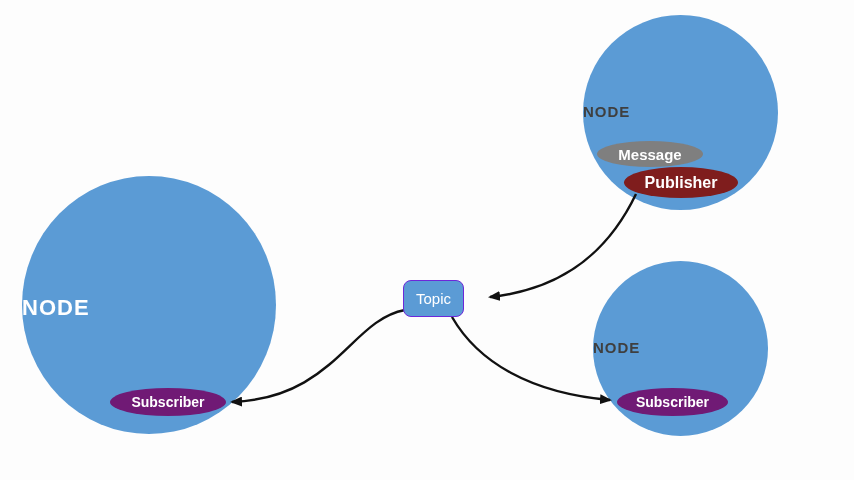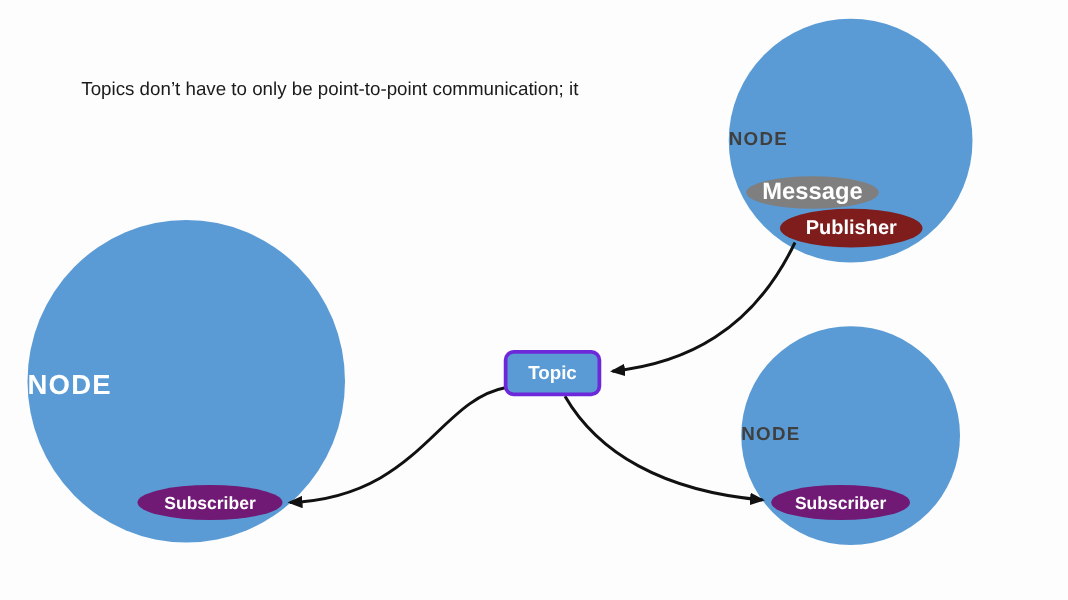--- a/index.html
+++ b/index.html
@@ -43,36 +43,36 @@
     border-radius: 50%;
     display: flex;
     align-items: center;
     justify-content: center;
     color: #ffffff;
     font-weight: bold;
     z-index: 3;
   }
   .pill.green  { background: #701a75; font-size: 14px; }
   .pill.orange { background: #7f1d1d; font-size: 16px; }
-  .pill.gray   { background: #7F7F7F; font-size: 19px; z-index: 2; }
+  .pill.gray   { background: #7F7F7F; font-size: 15px; z-index: 2; }
 
   .topic-box {
     position: absolute;
     left: 403px;
     top: 280px;
-    width: 78px;
+    width: 61px;
     height: 37px;
     background: #5B9BD5;
-    border: 3px solid #6d28d9;
+    border: 1px solid #6d28d9;
     border-radius: 8px;
     display: flex;
     align-items: center;
     justify-content: center;
     color: #ffffff;
-    font-weight: bold;
+    font-weight: normal;
     font-size: 15px;
     z-index: 3;
     box-sizing: border-box;
   }
 
   .arrows-layer {
     position: absolute;
     left: 0; top: 0;
     width: 854px;
     height: 480px;
@@ -93,21 +93,20 @@
   #message-pill      { left: 597px; top: 141px; width: 106px; height: 26px; }
   #publisher-pill    { left: 624px; top: 167px; width: 114px; height: 31px; }
   #br-subscriber     { left: 617px; top: 388px; width: 111px; height: 28px; }
 </style>
 </head>
 <body>
 
 <div class="slide">
 
   <div class="description">
-    <div>Topics don’t have to only be point-to-point communication; it</div>
   </div>
 
   <div class="node-circle" id="left-circle">
     <div class="node-label light" id="left-node-label">NODE</div>
   </div>
 
   <div class="node-circle" id="top-right-circle">
     <div class="node-label dark" id="top-right-node-label">NODE</div>
   </div>
 

